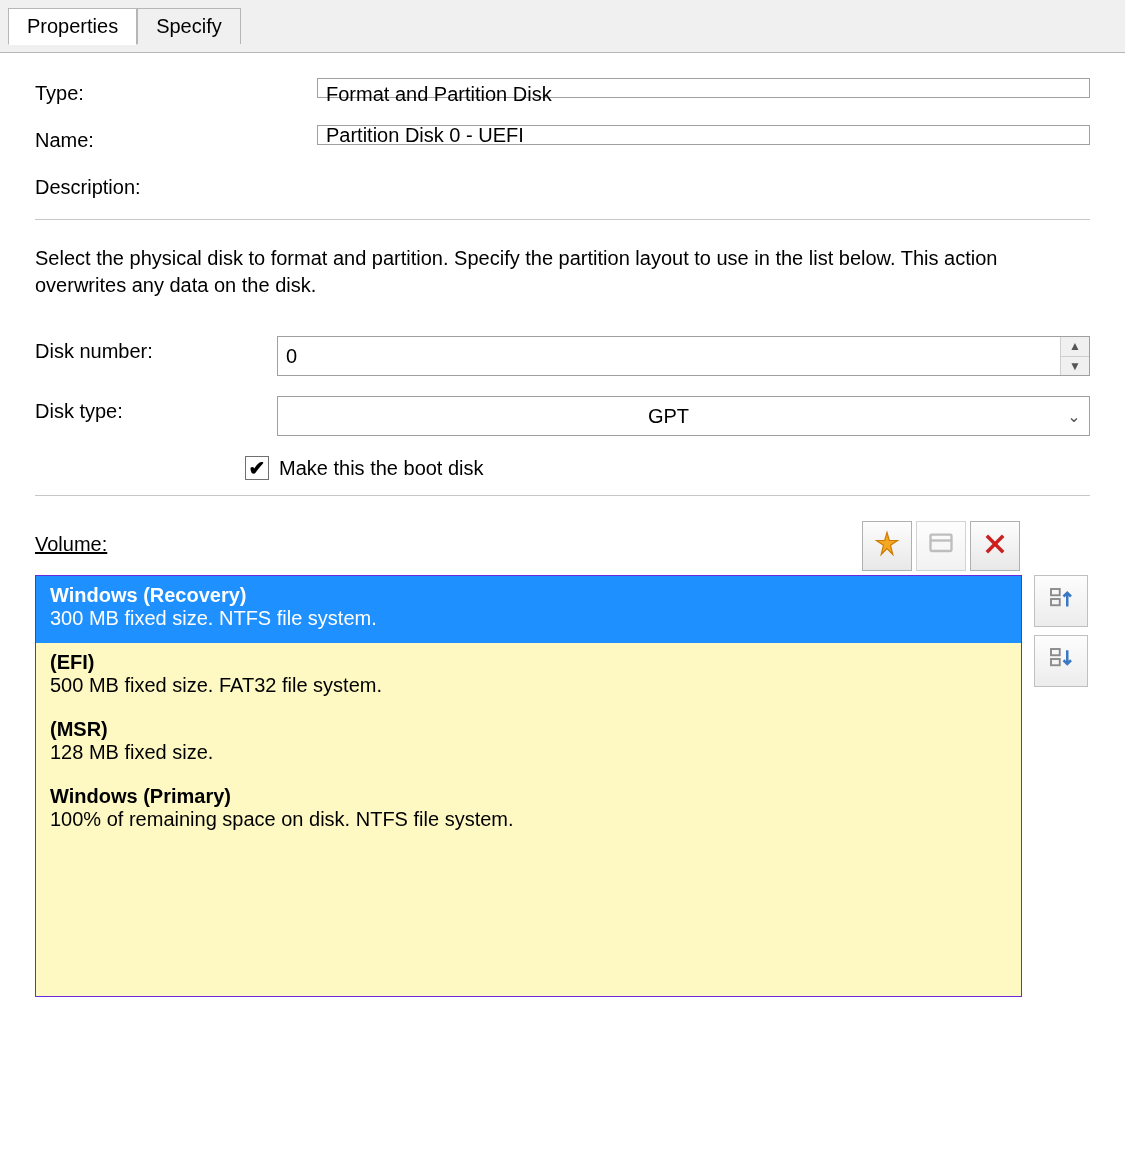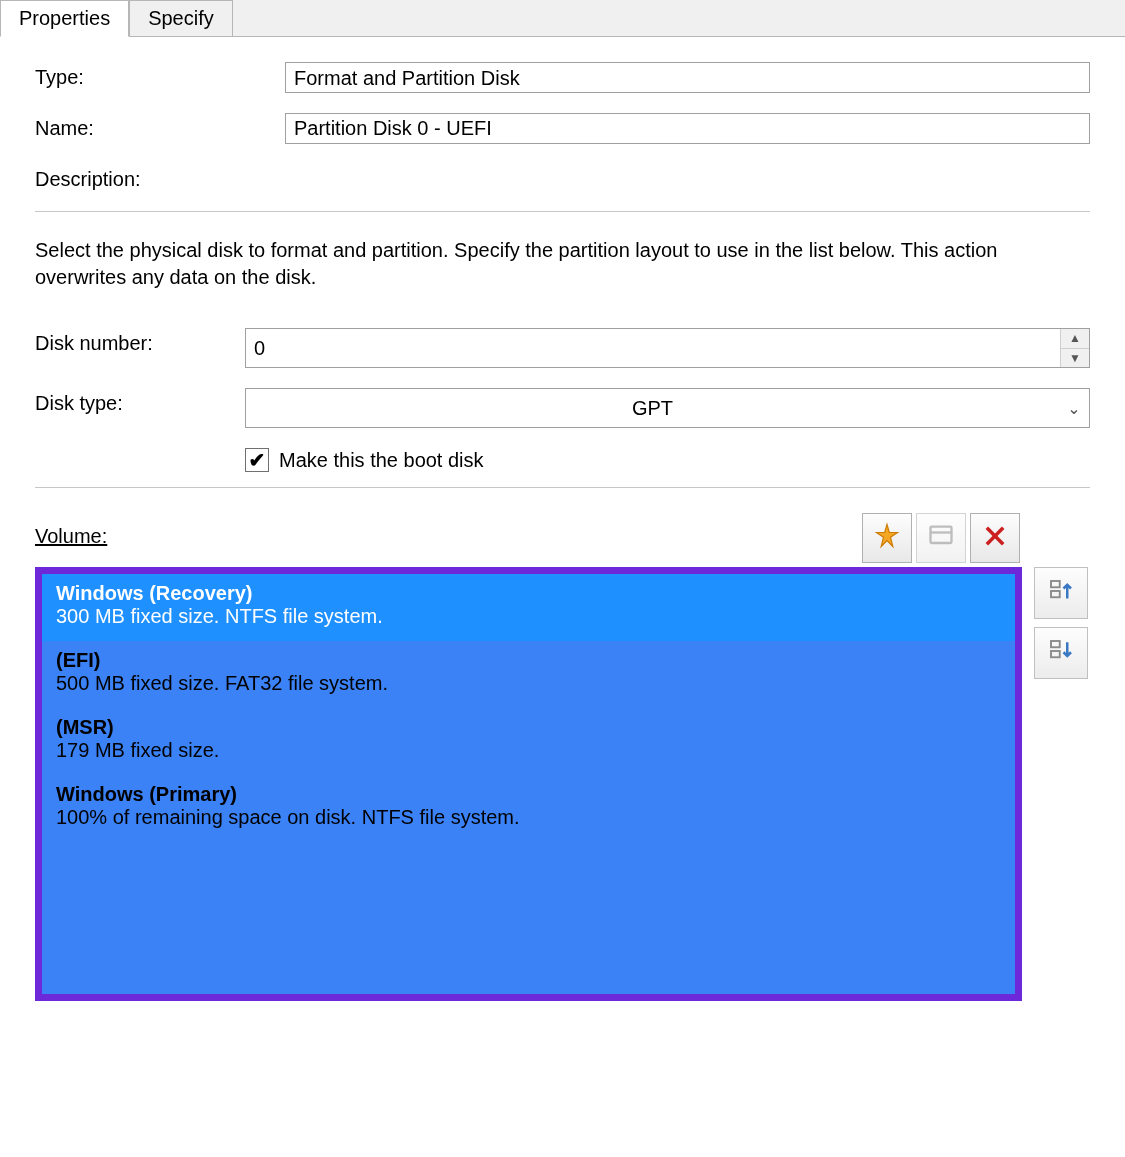--- a/index.html
+++ b/index.html
@@ -7,21 +7,21 @@
     font-family: "Segoe UI", Tahoma, sans-serif;
     font-size: 20px;
     color: #000;
     background: #fff;
     width: 1125px;
   }
   .tabbar {
     display: flex;
     border-bottom: 1px solid #b6b6b6;
     background: #f0f0f0;
-    padding: 0;
+    padding: 8px;
   }
   .tab {
     padding: 6px 18px;
     border: 1px solid #b6b6b6;
     border-bottom: none;
     background: #f0f0f0;
     position: relative;
     cursor: default;
   }
   .tab.active {
@@ -30,35 +30,36 @@
     margin-bottom: -1px;
     z-index: 2;
   }
   .panel {
     padding: 25px 35px 20px 35px;
   }
   .row {
     display: flex;
     align-items: flex-start;
     margin-bottom: 20px;
+    gap: 32px;
   }
   .row-label {
     width: 250px;
     flex-shrink: 0;
     padding-top: 4px;
   }
   .text-input, .readonly-box {
     flex: 1;
     border: 1px solid #a0a0a0;
     padding: 4px 8px;
     font-family: inherit;
     font-size: inherit;
     background: #fff;
     box-sizing: border-box;
-    height: 31px;
+    height: 20px;
   }
   .readonly-box {
     background: #fff;
     color: #000;
   }
   .textarea-wrap {
     flex: 1;
     display: flex;
     border: 1px solid #a0a0a0;
   }
@@ -187,22 +188,22 @@
   }
   .tool-btn.disabled { opacity: 0.55; }
   .tool-btn svg { width: 28px; height: 28px; }
   .vol-row {
     display: flex;
     align-items: flex-start;
     gap: 12px;
   }
   .vol-list {
     flex: 1;
-    border: 7px solid #6d28d9;
-    background: #3b82f6;
+    border: 1px solid #6d28d9;
+    background: #fef9c3;
     min-height: 420px;
   }
   .vol-item {
     padding: 8px 14px 12px 14px;
     border-bottom: 1px solid transparent;
   }
   .vol-item .title { font-weight: bold; }
   .vol-item.selected {
     background: #1e90ff;
     color: #fff;
@@ -313,21 +314,21 @@
       <div class="vol-item selected">
         <div class="title">Windows (Recovery)</div>
         <div>300 MB fixed size. NTFS file system.</div>
       </div>
       <div class="vol-item">
         <div class="title">(EFI)</div>
         <div>500 MB fixed size. FAT32 file system.</div>
       </div>
       <div class="vol-item">
         <div class="title">(MSR)</div>
-        <div>179 MB fixed size.</div>
+        <div>128 MB fixed size.</div>
       </div>
       <div class="vol-item">
         <div class="title">Windows (Primary)</div>
         <div>100% of remaining space on disk. NTFS file system.</div>
       </div>
     </div>
     <div class="side-btns">
       <div class="side-btn">
         <span>
           <svg viewBox="0 0 24 24">

